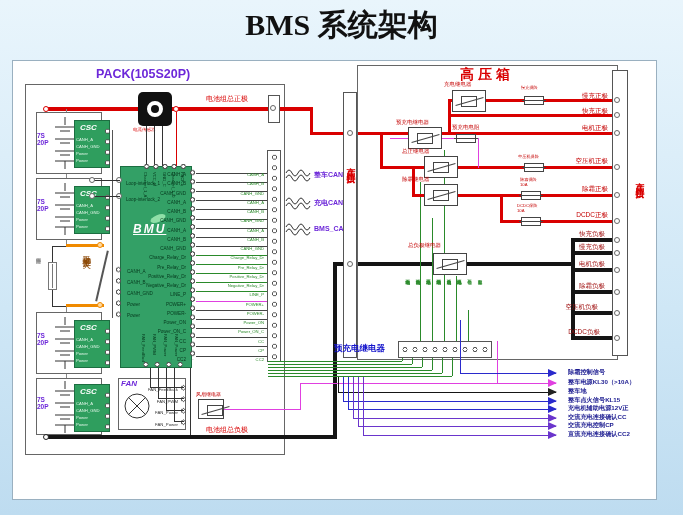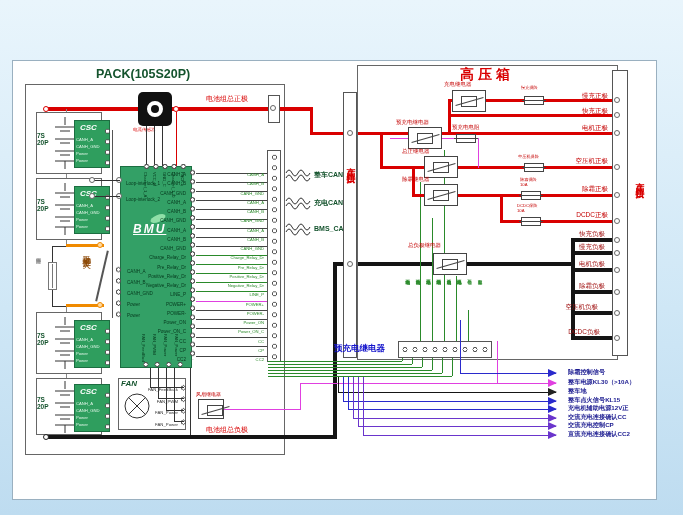--- a/index.html
+++ b/index.html
@@ -5,39 +5,40 @@
   html,body{margin:0;padding:0}
   body{width:683px;height:515px;font-family:"Liberation Sans",sans-serif;
        background:linear-gradient(180deg,#e9f5fc 0%,#cfe7f6 60%,#bedcf0 100%);overflow:hidden}
   #stage{position:relative;width:683px;height:515px}
   .a{position:absolute}
   .ln{position:absolute;background:#333}
   .red{background:#d90000}.blk{background:#151515}.grn{background:#2a8a2a}
   .pnk{background:#e040e0}.blu{background:#2a2acc}.pur{background:#6a35cc}
   .dsh{position:absolute;width:0;border-left:1px dashed #888}
   .bx{position:absolute;border:1px solid #666;background:#fff;box-sizing:border-box}
-  .lb{position:absolute;white-space:pre-line;line-height:1.1;color:#14532d}
+  .lb{position:absolute;white-space:pre-line;line-height:1.1;color:#6d28d9}
   .vt{writing-mode:vertical-lr}
   .cir{position:absolute;width:6px;height:6px;border:1px solid #666;border-radius:50%;background:#fff;box-sizing:border-box}
   .rly{position:absolute;width:34px;height:22px;border:1px solid #444;background:#fff;box-sizing:border-box}
   .rly::before{content:"";position:absolute;left:8px;top:5px;width:14px;height:9px;border:1px solid #444}
   .rly::after{content:"";position:absolute;left:2px;top:10px;width:29px;height:1px;background:#444;transform:rotate(-16deg)}
   .sm{width:26px;height:20px}
   .fz{position:absolute;width:20px;height:9px;border:1px solid #444;background:#fff;box-sizing:border-box}
   .fz::after{content:"";position:absolute;left:-3px;right:-3px;top:3px;height:1px;background:#444}
   .ah{position:absolute;width:0;height:0;border-style:solid;border-width:4px 0 4px 9px;border-color:transparent transparent transparent currentColor}
   .dotsV{position:absolute;background-image:radial-gradient(circle at 50% 50%,#fff 1.5px,#555 1.6px 2.4px,transparent 2.6px)}
   .dotsH{position:absolute;background-image:radial-gradient(circle at 50% 50%,#fff 1.5px,#555 1.6px 2.4px,transparent 2.6px)}
   .board{position:absolute;background:#2f9e5e;border:1px solid #1c6e41;box-sizing:border-box;color:#eafbef}
   .rlbl{position:absolute;color:#c40000;white-space:pre-line;line-height:1.15}
 </style>
 </head>
 <body>
 <div id="stage">
 
+  <div class="lb" style="left:0;top:8;width:683px;top:8px;text-align:center;font-family:'Liberation Serif',serif;font-size:30px;font-weight:600;color:#111">BMS 系统架构</div>
 
   <div class="bx" style="left:12px;top:60px;width:645px;height:440px;border-color:#9ab0c0"></div>
 
   <div class="bx" style="left:25px;top:84px;width:260px;height:371px;background:transparent"></div>
   <div class="lb" style="left:96px;top:68px;font-size:12.5px;font-weight:bold">PACK(105S20P)</div>
 
   <div class="ln red" style="left:46px;top:107px;width:264px;height:4px"></div>
   <div class="ln red" style="left:310px;top:107px;width:3px;height:28px"></div>
   <div class="ln red" style="left:310px;top:132px;width:305px;height:3px"></div>
   <div class="cir" style="left:43px;top:106px;border-color:#d90000"></div>

